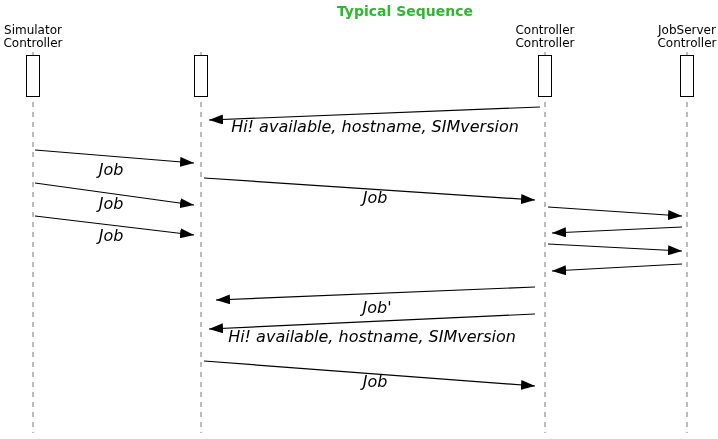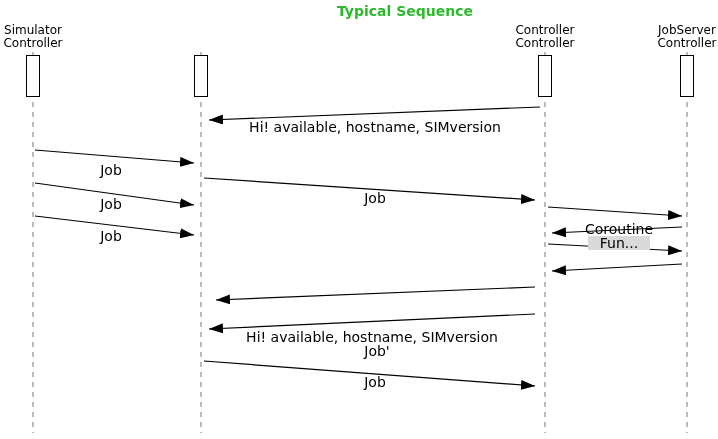--- a/index.html
+++ b/index.html
@@ -44,24 +44,25 @@
     position: absolute;
     top: 55px;
     width: 14px;
     height: 42px;
     background: #fff;
     border: 1.5px solid var(--line-color, #000);
   }
   .msg-label {
     position: absolute;
     transform: translateX(-50%);
-    font-size: 14px;
+    font-size: 16px;
     line-height: 14px;
-    text-align: center;
+    text-align: right;
     white-space: nowrap;
+    font-style: italic;
   }
   .msg-label .hl {
     background: var(--highlight, #d9d9d9);
     padding: 0 12px;
     display: inline-block;
   }
   .lifeline {
     stroke: var(--lifeline-color, #777);
     stroke-width: 1;
     stroke-dasharray: 5 5;
@@ -126,25 +127,21 @@
     </div>
     <div class="msg-label" style="left: 375px; top: 191px;">
       <div>Job</div>
     </div>
     <div class="msg-label" style="left: 111px; top: 197px;">
       <div>Job</div>
     </div>
     <div class="msg-label" style="left: 111px; top: 229px;">
       <div>Job</div>
     </div>
-    <div class="msg-label" style="left: 619px; top: 222px;">
-      <div>Coroutine</div>
-      <div><span class="hl">Fun...</span></div>
-    </div>
-    <div class="msg-label" style="left: 377px; top: 301px; margin-top: 43px;">
+    <div class="msg-label" style="left: 377px; top: 301px;">
       <div>Job'</div>
     </div>
     <div class="msg-label" style="left: 372px; top: 330px;">
       <div>Hi! available, hostname, SIMversion</div>
     </div>
     <div class="msg-label" style="left: 375px; top: 375px;">
       <div>Job</div>
     </div>
   </div>
 

